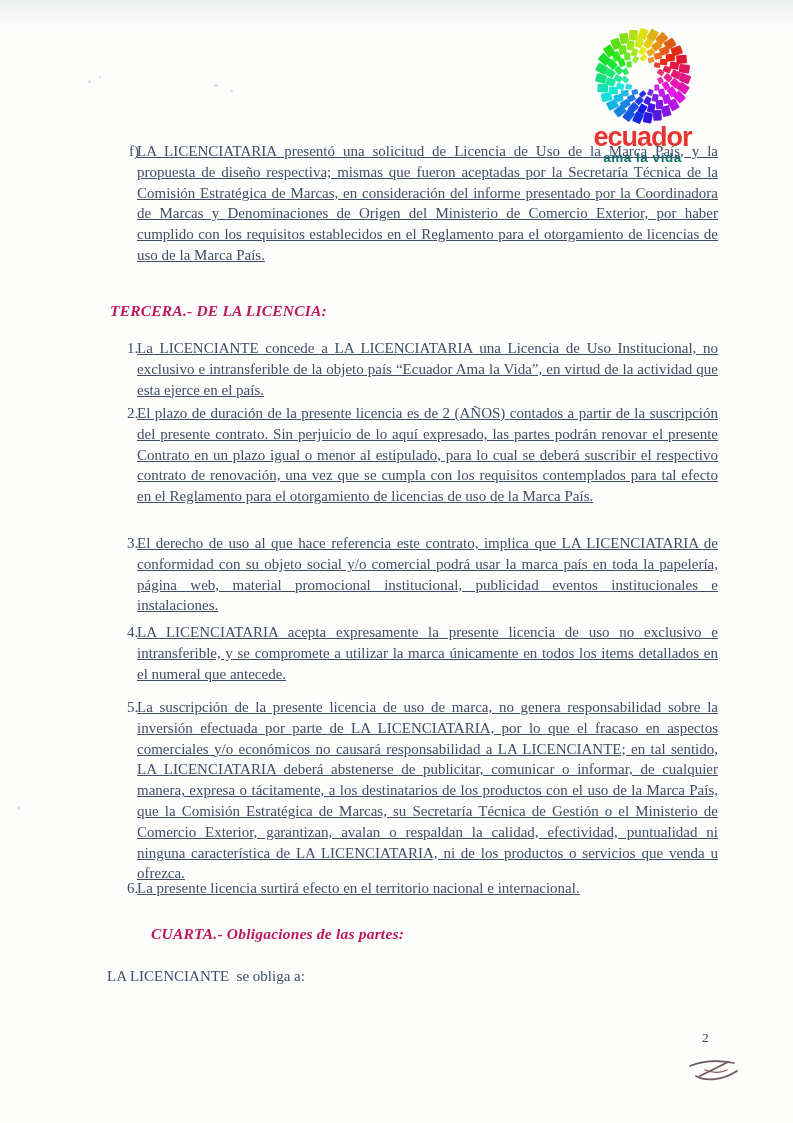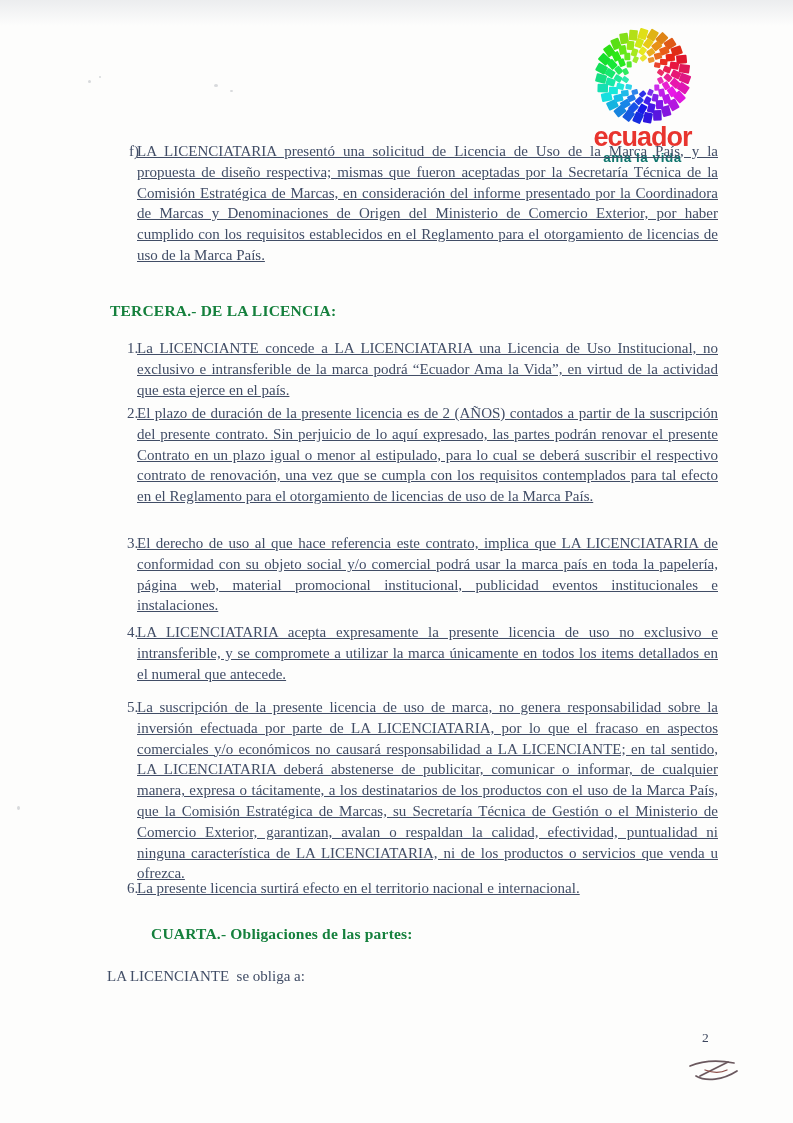--- a/index.html
+++ b/index.html
@@ -31,21 +31,21 @@
   }
 
   
   .block{position:absolute;left:110px;width:608px;font-size:15px;line-height:20.8px;}
   .clause{display:flex;}
   .clause .marker{width:27px;flex:0 0 27px;padding-left:17px;box-sizing:border-box;}
   .clause .marker.fmark{padding-left:19px;}
   .clause .txt{flex:1;text-align:justify;text-decoration:underline;}
   h2.heading{
     position:absolute;left:110px;margin:0;font-size:15.5px;line-height:20px;
-    font-weight:700;color:#15803d;letter-spacing:.2px;
+    font-weight:700;color:#be185d;letter-spacing:.2px;font-style:italic;
   }
   .plain-line{position:absolute;left:107px;font-size:15px;color:#414d66;}
 
   .page-number{position:absolute;left:702px;top:1030px;font-size:13.5px;color:#3c465e;}
   .signature{position:absolute;left:683px;top:1055px;}
 </style>
 </head>
 <body>
 
 <div class="page">
@@ -148,21 +148,21 @@
 
   <div class="block clause" style="top:141px;">
     <span class="marker fmark">f)</span>
     <span class="txt">LA LICENCIATARIA presentó una solicitud de Licencia de Uso de la Marca País, y la propuesta de diseño respectiva; mismas que fueron aceptadas por la Secretaría Técnica de la Comisión Estratégica de Marcas, en consideración del informe presentado por la Coordinadora de Marcas y Denominaciones de Origen del Ministerio de Comercio Exterior, por haber cumplido con los requisitos establecidos en el Reglamento para el otorgamiento de licencias de uso de la Marca País.</span>
   </div>
 
   <h2 class="heading" style="top:301px;">TERCERA.- DE LA LICENCIA:</h2>
 
   <div class="block clause" style="top:338px;">
     <span class="marker">1.</span>
-    <span class="txt">La LICENCIANTE concede a LA LICENCIATARIA una Licencia de Uso Institucional, no exclusivo e intransferible de la marca podrá “Ecuador Ama la Vida”, en virtud de la actividad que esta ejerce en el país.</span>
+    <span class="txt">La LICENCIANTE concede a LA LICENCIATARIA una Licencia de Uso Institucional, no exclusivo e intransferible de la objeto país “Ecuador Ama la Vida”, en virtud de la actividad que esta ejerce en el país.</span>
   </div>
   <div class="block clause" style="top:403px;">
     <span class="marker">2.</span>
     <span class="txt">El plazo de duración de la presente licencia es de 2 (AÑOS) contados a partir de la suscripción del presente contrato. Sin perjuicio de lo aquí expresado, las partes podrán renovar el presente Contrato en un plazo igual o menor al estipulado, para lo cual se deberá suscribir el respectivo contrato de renovación, una vez que se cumpla con los requisitos contemplados para tal efecto en el Reglamento para el otorgamiento de licencias de uso de la Marca País.</span>
   </div>
   <div class="block clause" style="top:533px;">
     <span class="marker">3.</span>
     <span class="txt">El derecho de uso al que hace referencia este contrato, implica que LA LICENCIATARIA de conformidad con su objeto social y/o comercial podrá usar la marca país en toda la papelería, página web, material promocional institucional, publicidad eventos institucionales e instalaciones.</span>
   </div>
   <div class="block clause" style="top:622px;">

